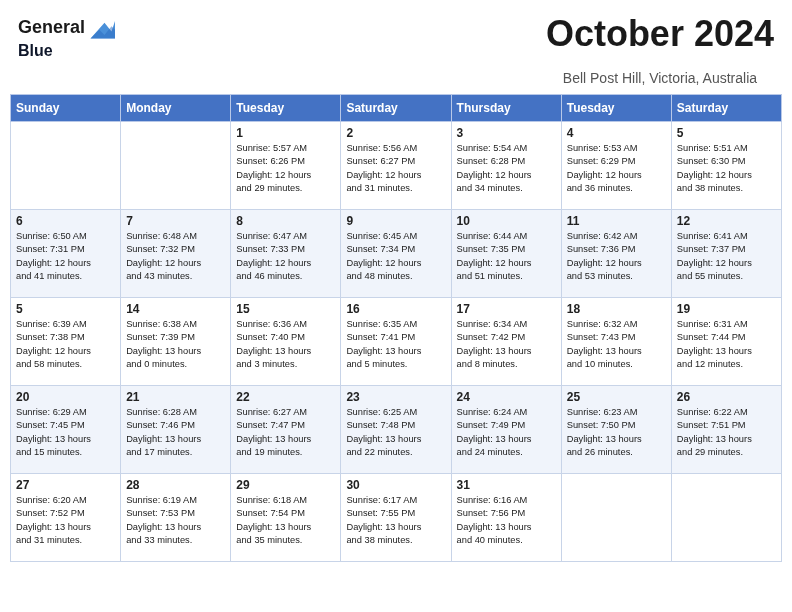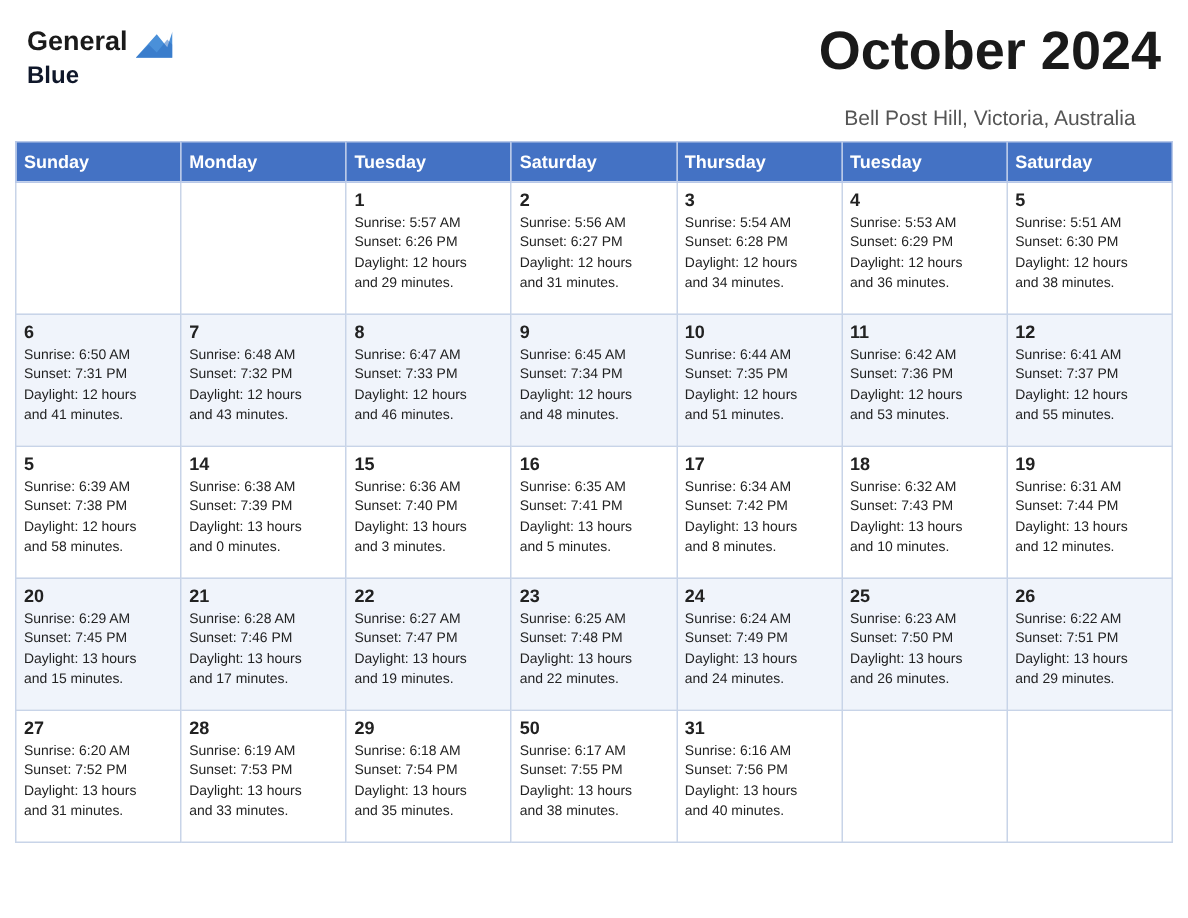--- a/index.html
+++ b/index.html
@@ -256,21 +256,21 @@
             </td>
             <td>
               <span class="day-num">28</span>
               <div class="day-info">Sunrise: 6:19 AM<br>Sunset: 7:53 PM<br>Daylight: 13 hours<br>and 33 minutes.</div>
             </td>
             <td>
               <span class="day-num">29</span>
               <div class="day-info">Sunrise: 6:18 AM<br>Sunset: 7:54 PM<br>Daylight: 13 hours<br>and 35 minutes.</div>
             </td>
             <td>
-              <span class="day-num">50</span>
+              <span class="day-num">30</span>
               <div class="day-info">Sunrise: 6:17 AM<br>Sunset: 7:55 PM<br>Daylight: 13 hours<br>and 38 minutes.</div>
             </td>
             <td>
               <span class="day-num">31</span>
               <div class="day-info">Sunrise: 6:16 AM<br>Sunset: 7:56 PM<br>Daylight: 13 hours<br>and 40 minutes.</div>
             </td>
             <td class="empty-cell"></td>
             <td class="empty-cell"></td>
           </tr>
         </tbody>

